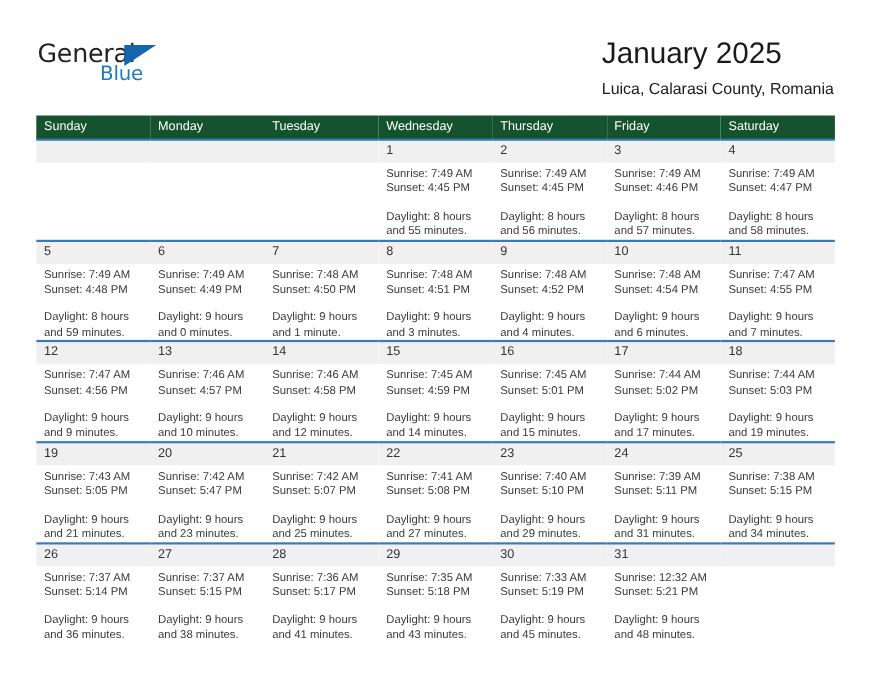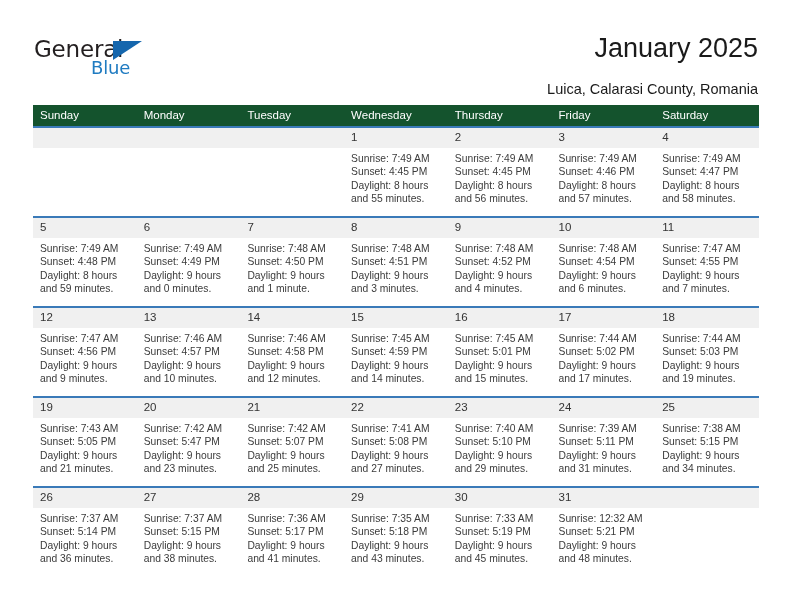--- a/index.html
+++ b/index.html
@@ -61,34 +61,33 @@
     font-size: 18px;
     letter-spacing: -0.2px;
     color: #1f7bc1;
     font-family: "DejaVu Sans", sans-serif;
   }
 
   .title-block {
     position: absolute;
     right: 34px;
     top: 32px;
-    text-align: right;
   }
   .cal-title {
     font-size: 27px;
     font-weight: normal;
     color: #1a1a1a;
     line-height: 32px;
     white-space: nowrap;
   }
   .cal-subtitle {
     font-size: 14.5px;
     color: #1a1a1a;
     line-height: 20px;
-    margin-top: 15px;
+    margin-top: 7px;
     white-space: nowrap;
   }
 
   
   .calendar {
     position: absolute;
     left: 33px;
     top: 105px;
     width: 726px;
     border-collapse: collapse;
@@ -132,20 +131,21 @@
     padding: 4px 6px 0 7px;
     font-size: 10.3px;
     line-height: 13.4px;
     color: #3b3b3b;
   }
   .info div {
     white-space: nowrap;
   }
   .info .daylight-wrap {
     white-space: normal;
+    margin-top: 12px;
   }
 </style>
 </head>
 <body>
 
 <div class="page">
 
   <div class="header">
     <div class="brand">
       <span class="brand-general">General</span>

